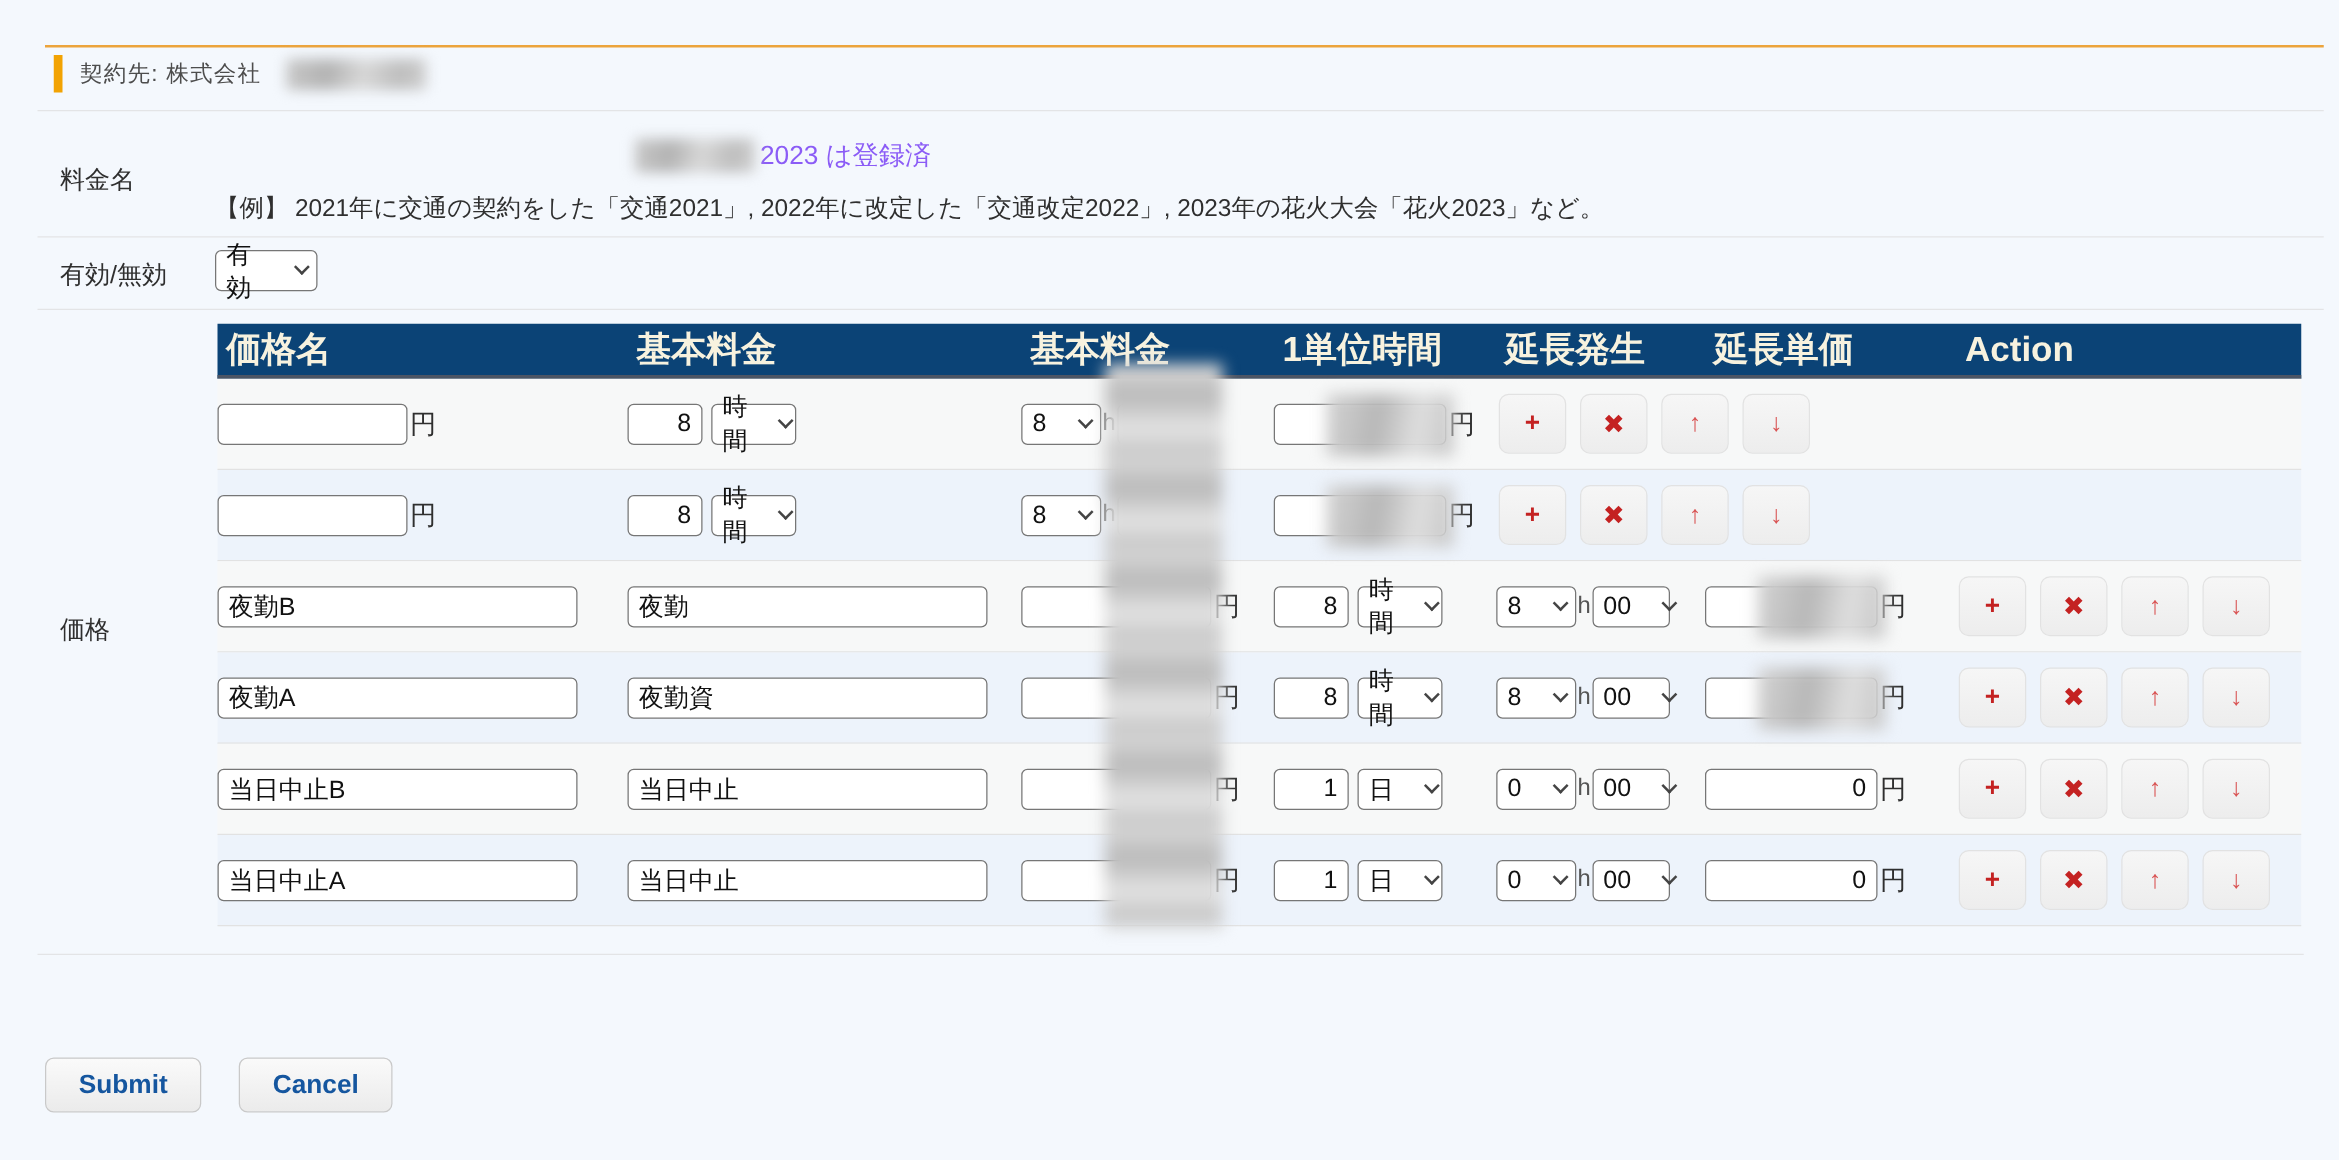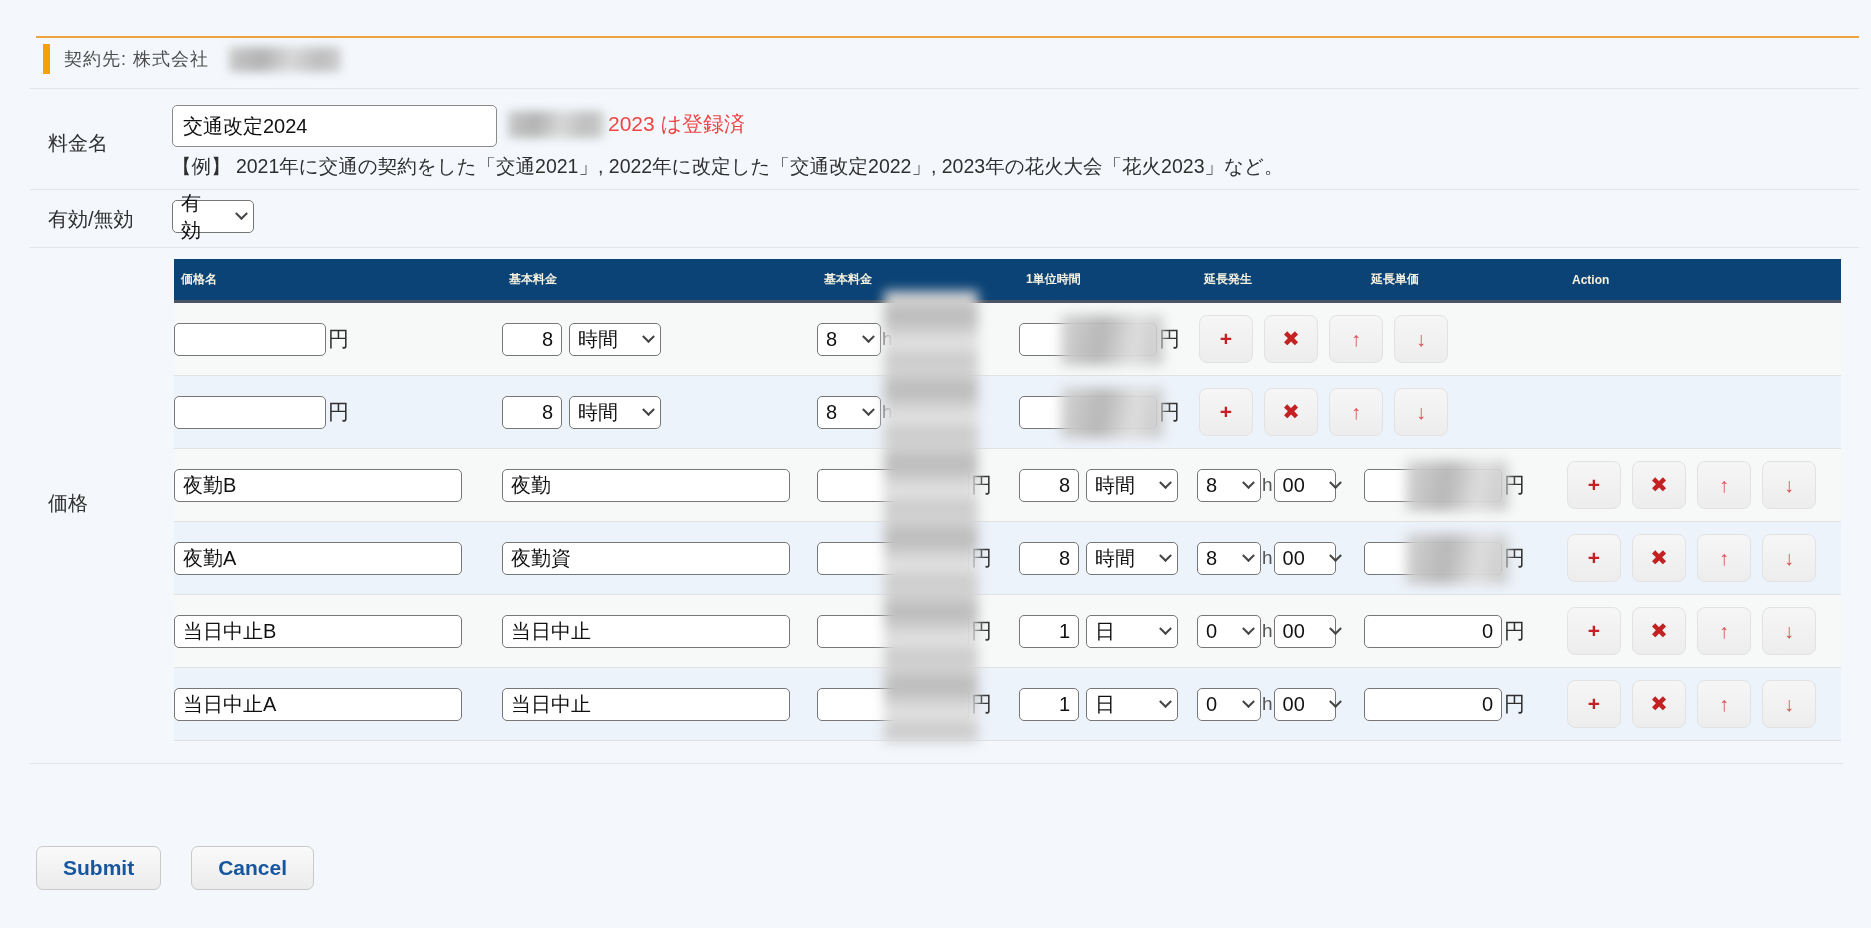--- a/index.html
+++ b/index.html
@@ -20,45 +20,45 @@
 
   .hr { position:absolute; left:30px; right:12px; height:1px; background:#e3e4e6; }
   .hr1 { top:88px; } .hr2 { top:189px; } .hr3 { top:247px; } .hr4 { top:763px; right:28px; }
 
   .form-label { position:absolute; left:48px; font-size:20px; color:#2f2f2f; }
 
   
   .fee-input { position:absolute; left:172px; top:105px; width:325px; height:42px; border:1px solid #8a8a8a; border-radius:5px; background:#fff; font-size:20px; padding:0 10px; font-family:inherit; color:#111; }
   .fee-note { position:absolute; left:508px; top:110px; display:flex; align-items:center; }
   .redact-note { display:inline-block; width:96px; height:27px; margin-right:4px; }
-  .fee-note-text { font-size:21px; color:#ef4444; }
+  .fee-note-text { font-size:21px; color:#8b5cf6; }
   .fee-example { position:absolute; left:172px; top:153px; font-size:19.5px; color:#2f2f2f; }
 
   
   .fselect { display:inline-flex; align-items:center; justify-content:space-between; background:#fff; border:1px solid #767676; border-radius:5px; height:33px; padding:0 7px 0 8px; font-size:20px; color:#111;gap:20px; }
   .chev { width:9px; height:9px; border-right:2px solid #444; border-bottom:2px solid #444; transform:rotate(45deg) translate(-2px,-2px); margin-left:6px; flex:none; }
   .status-select { position:absolute; left:172px; top:200px; width:82px; }
 
   
   .price-table { position:absolute; left:174px; top:259px; width:1667px; }
-  .thead { display:grid; grid-template-columns:328px 315px 202px 178px 167px 201px 276px; height:44px; align-items:center; background:#0b4376; border-bottom:3px solid #4c5565; color:#f7f2df; font-weight:bold; font-size:12px; }
+  .thead { display:grid; grid-template-columns:328px 315px 202px 178px 167px 201px 276px; height:44px; align-items:center; background:#0b4376; border-bottom:3px solid #4c5565; color:#f7f2df; font-weight:bold; font-size:28px; }
   .thead > div { padding-left:7px; }
   .tbody { position:relative; }
   .trow { display:grid; grid-template-columns:328px 315px 202px 178px 167px 201px 276px; height:73px; align-items:center; border-bottom:1px solid #e2e2e2; }
   .row-gray { background:#f7f8f8; }
   .row-blue { background:#edf3fb; }
   .cell { display:flex; align-items:center; position:relative; }
   .ti { border:1px solid #767676; border-radius:5px; background:#fff; height:33px; font-size:20px; font-family:inherit; color:#111; padding:0 8px; }
   .ti-name { width:288px; }
   .ti-cat { width:288px; }
   .ti-fee { width:152px; text-align:right; }
   .ti-unit { width:60px; text-align:right; }
   .ti-ext { width:138px; text-align:right; }
   .yen { font-size:21px; color:#2f2f2f; margin-left:2px; }
-  .sel-unit { width:92px; margin-left:7px; }
+  .sel-unit { width:68px; margin-left:7px; }
   .sel-h { width:64px; }
   .sel-m { width:62px; }
   .hlabel { font-size:19px; color:#555; margin:0 1px; }
   .redact-band { position:absolute; left:710px; top:-12px; width:94px; height:452px; z-index:3;
     background:repeating-linear-gradient(180deg,#dadada 0px,#b9b9b9 26px,#e4e4e4 52px,#c3c3c3 74px);
     filter:blur(6px); }
   .redact-ext { position:absolute; left:42px; top:-8px; width:102px; height:50px; z-index:3;
     background:linear-gradient(100deg,#d4d4d4 0%,#b7b7b7 40%,#dedede 70%,#c6c6c6 100%); filter:blur(6px); }
   .actions { display:flex; gap:11px; padding-left:2px; }
   .abtn { width:54px; height:48px; border:1px solid #e2e2e2; border-radius:8px;
@@ -82,21 +82,20 @@
 
   <div class="page-header">
     <div class="orange-bar"></div>
     <span class="page-title">契約先: 株式会社</span>
     <span class="redact redact-title"></span>
   </div>
 
   <div class="hr hr1"></div>
 
   <div class="form-label" style="top:130px;">料金名</div>
-  <input class="fee-input" type="text" value="交通改定2024" style="">
   <div class="fee-note">
     <span class="redact redact-note"></span>
     <span class="fee-note-text">2023 は登録済</span>
   </div>
   <div class="fee-example">【例】 2021年に交通の契約をした「交通2021」, 2022年に改定した「交通改定2022」, 2023年の花火大会「花火2023」など。</div>
 
   <div class="hr hr2"></div>
 
   <div class="form-label" style="top:206px;">有効/無効</div>
   <div class="fselect status-select">

